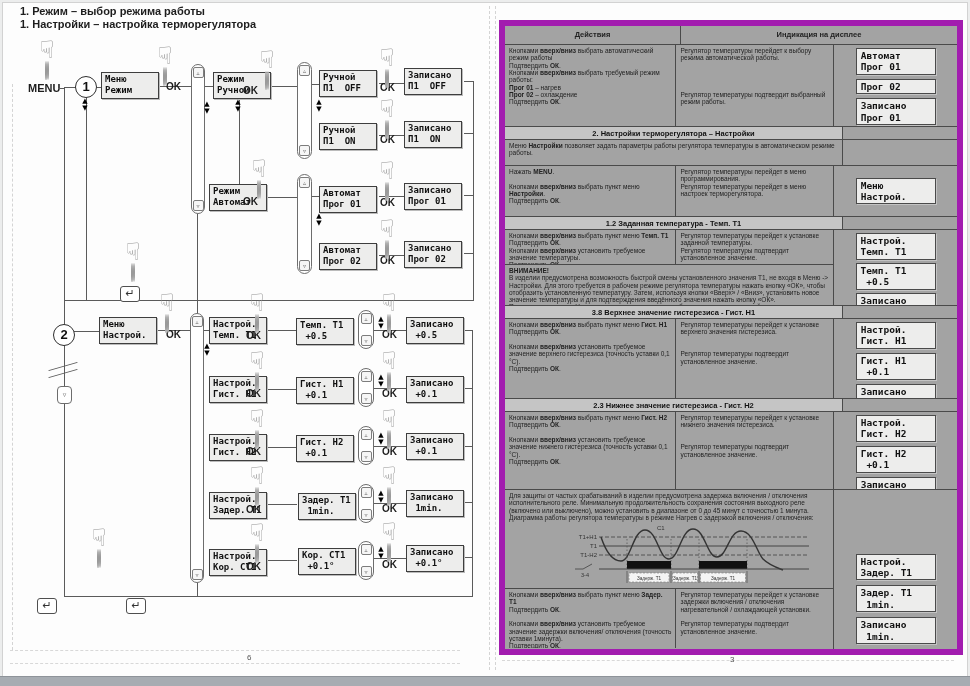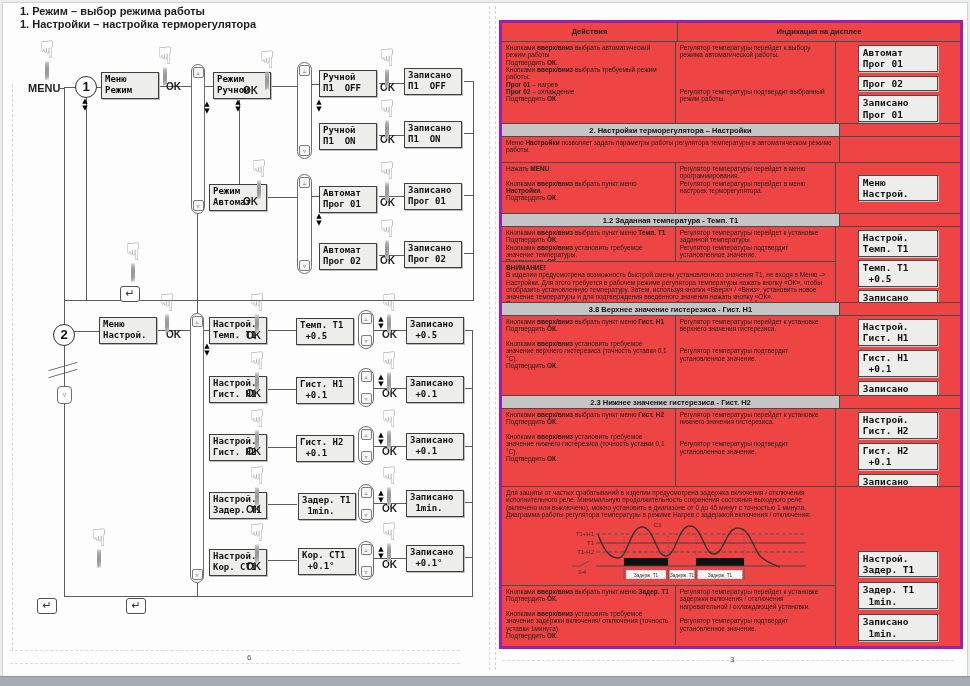--- a/index.html
+++ b/index.html
@@ -42,21 +42,21 @@
        border-radius:3px;background:#fff;font-size:11px;line-height:14px;text-align:center;
        color:#333;font-family:"DejaVu Sans",sans-serif;z-index:3;}
   .brk{position:absolute;width:30px;height:0;border-top:1.3px solid #555;transform:rotate(-16deg);
        background:#fff;}
   .vbox{position:absolute;width:15px;height:18px;box-sizing:border-box;border:1.3px solid #6d6d6d;
         border-radius:4px;background:#fff;font-size:7px;text-align:center;line-height:16px;
         color:#666;font-family:"DejaVu Sans",sans-serif;z-index:3;}
   .pagenum{position:absolute;font-size:8px;color:#555;}
   
   #rtable{position:absolute;left:499px;top:20px;width:464px;box-sizing:border-box;
-          border:3px solid #a21caf;background:#ef4444;}
+          border:6px solid #a21caf;background:#a3a3a3;}
   .trow{display:flex;border-top:1px solid #4a4a4a;box-sizing:border-box;}
   .trow:first-child{border-top:none;}
   .c{box-sizing:border-box;border-left:1px solid #4a4a4a;padding:2px 4px;font-size:6.5px;
      line-height:1.13;color:#222;overflow:hidden;}
   .c:first-child{border-left:none;}
   .c1{width:175px;}  .c2{width:162px;}
   .c3{width:127px;display:flex;flex-direction:column;align-items:center;gap:4px;padding:3px 2px;}
   .hcell{font-weight:bold;font-size:7.5px;text-align:center;display:flex;align-items:center;
          justify-content:center;}
   .secbar{width:337px;box-sizing:border-box;background:#c5c5c5;font:bold 7.5px "Liberation Sans",sans-serif;

